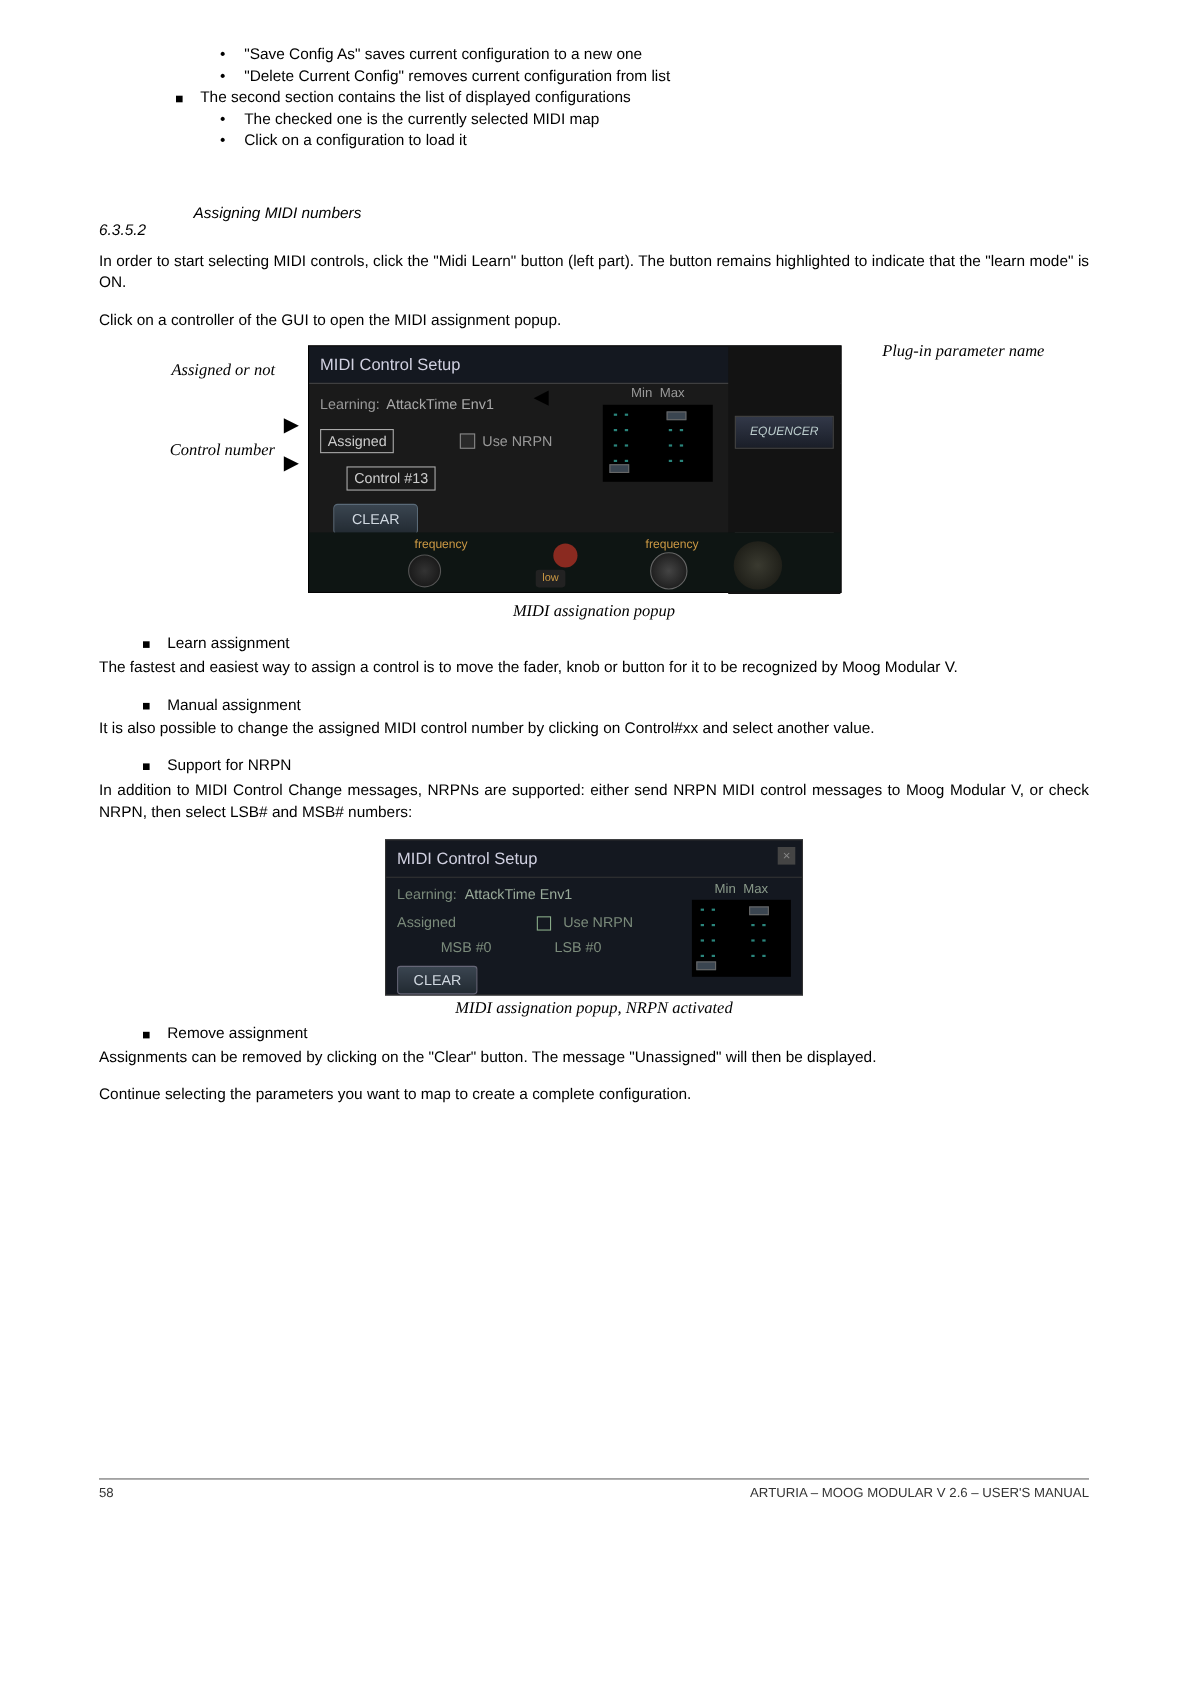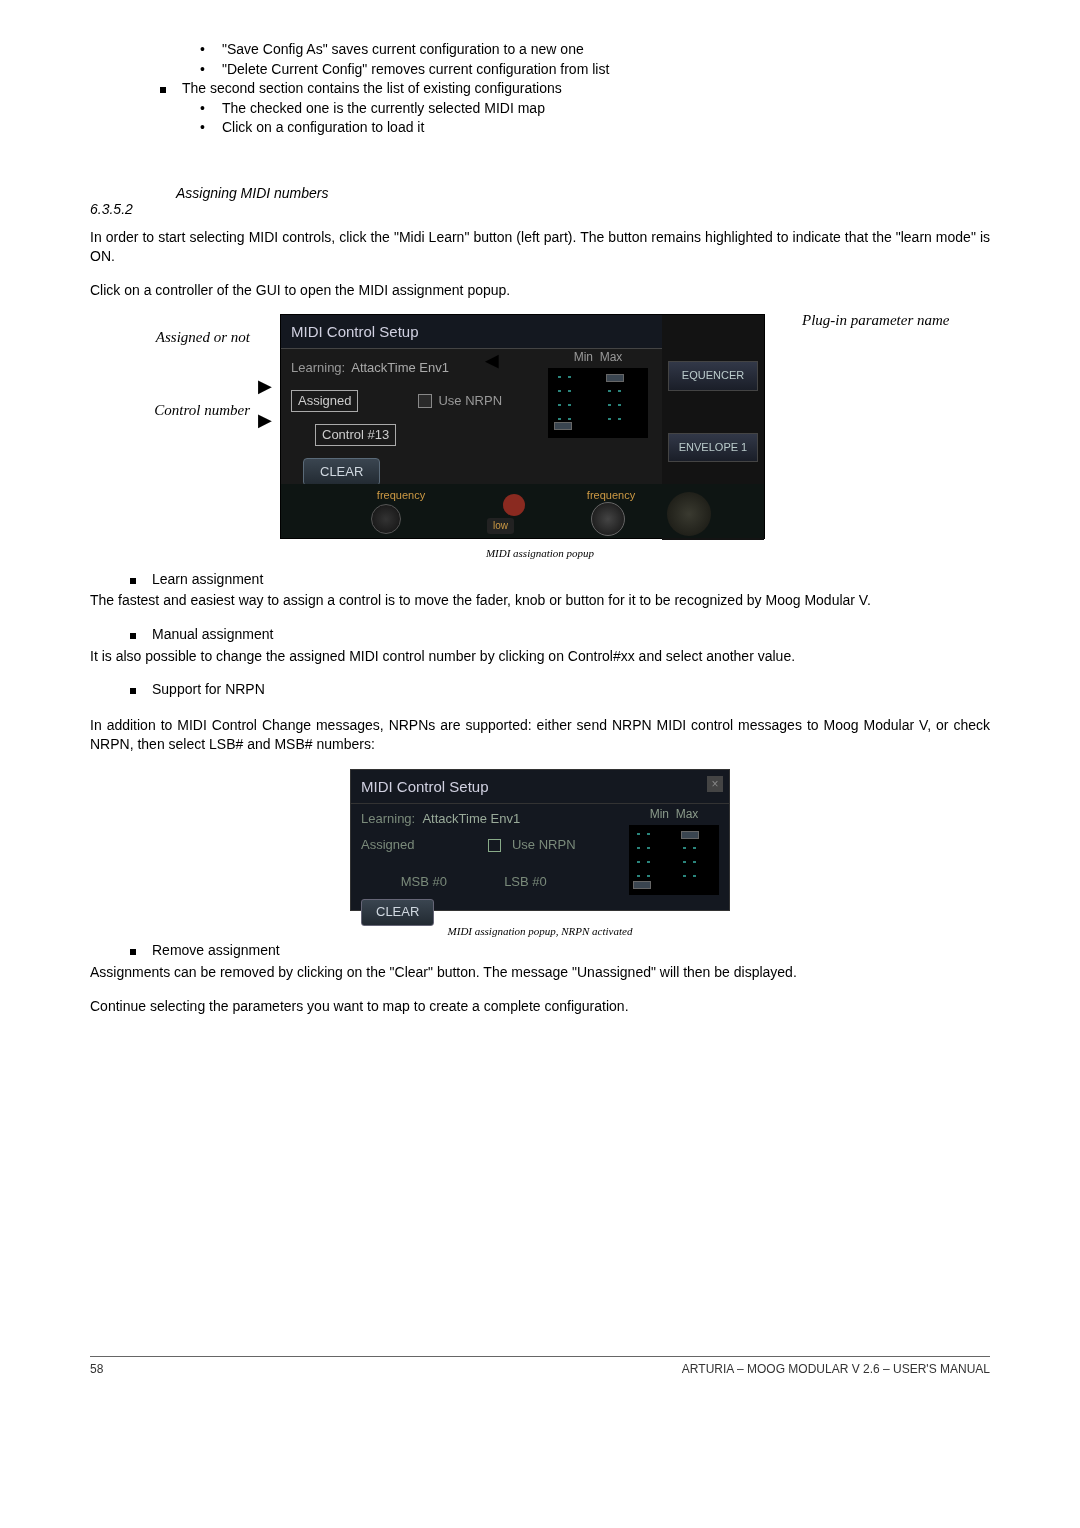--- a/index.html
+++ b/index.html
@@ -19,21 +19,21 @@
   .bullet-text { flex: 1; }
   .square-bullet { display:inline-block; width:6px; height:6px; background:#000; margin-top:7px; }
 
   .section-heading { font-style: italic; margin-top: 46px; margin-bottom: 8px; display: flex; }
   .section-num { width: 86px; margin-top: 16px; }
   .section-title { }
 
   .para { margin-bottom: 14px; text-align: justify; }
 
   .figure-wrap { margin: 14px 0 8px 0; }
-  .figure-caption { font-family: 'Times New Roman', serif; font-style: italic; text-align:center; margin-top:2px; font-size:11px; }
+  .figure-caption { font-family: 'Times New Roman', serif; font-style: italic; text-align:center; margin-top:2px; font-size:15px; }
 
   .bullet-single { display:flex; margin-left:40px; margin-top:2px; }
 
   .footer-hr { border: none; border-top: 1px solid #666; margin-top: 340px; }
   .footer { display:flex; justify-content:space-between; font-size:12px; margin-top:4px; color:#333;}
 
   
   .fig1 { position:relative; width:780px; height:230px; margin-left:40px; }
   .fig1-label { position:absolute; font-style:italic; font-size:15px; font-family:Verdana; }
   .fig1-panel { position:absolute; left:150px; top:0; width:485px; height:225px; background:#1a1a1a; border:1px solid #000; }
@@ -42,21 +42,21 @@
   .fig1-row { padding:6px 10px; color:#999; font-size:13px; display:flex; align-items:center; }
   .fig1-box { border:1px solid #aaa; padding:1px 6px; color:#ccc; font-size:13px; display:inline-block;}
   .fig1-check { width:14px; height:14px; background:#2a2a2a; border:1px solid #888; display:inline-block; vertical-align:middle;}
   .fig1-clear { background:linear-gradient(#3a4550,#222a32); border:1px solid #5a6a78; border-radius:4px; color:#d0d8e0; padding:4px 16px; font-size:13px; display:inline-block;}
   .fig1-minmax { position:absolute; right:10px; top:34px; width:100px; height:100px; }
   .fig1-mm-label { color:#999; font-size:12px; text-align:center; }
   .fig1-sliders { background:#000; height:70px; margin-top:2px; position:relative;}
   .fig1-slider-tick { position:absolute; width:3px; height:2px; background:#2a857c; }
   .fig1-slider-knob { position:absolute; width:18px; height:8px; background:#3a4550; border:1px solid #666;}
   .fig1-side { position:absolute; right:0; top:0; width:102px; height:225px; background:#131313;}
-  .fig1-side-btn { background:linear-gradient(#323848,#1a1e28); color:#bcc; font-size:11px; text-align:center; padding:6px 2px; margin:6px 6px; border:1px solid #444;}
+  .fig1-side-btn { background:linear-gradient(#323848,#1a1e28); color:#bcc; font-size:11px; text-align:center; padding:6px 2px; margin:23px 6px; border:1px solid #444;font-style:italic;}
   .fig1-bottom { position:absolute; left:0; bottom:0; width:100%; height:54px; background:#0e1513; display:flex; }
   .fig1-bknob { width:160px; height:54px; position:relative; color:#c94; font-size:11px; text-align:center;}
   .fig1-arrow { position:absolute; font-size:18px; color:#000; }
 
   
   .fig2-wrap { text-align:center; margin-top:6px;}
   .fig2 { display:inline-block; width:380px; background:#141820; border:1px solid #333; text-align:left; position:relative;}
   .fig2-title { color:#d0d0e0; font-size:15px; padding:6px 10px; border-bottom:1px solid #333;}
   .fig2-close { position:absolute; right:6px; top:6px; width:16px; height:16px; background:#444; color:#888; font-size:12px; text-align:center; line-height:16px;}
   .fig2-body { padding:6px 21px 6px 10px; color:#7a8a7a; font-size:13px; position:relative; height:106px;}
@@ -76,21 +76,21 @@
       <span class="bullet-text">"Save Config As" saves current configuration to a new one</span>
     </div>
     <div class="bullet-item">
       <span class="bullet-marker">•</span>
       <span class="bullet-text">"Delete Current Config" removes current configuration from list</span>
     </div>
   </div>
   <div class="bullet-list-outer">
     <div class="bullet-item">
       <span class="bullet-marker"><span class="square-bullet"></span></span>
-      <span class="bullet-text">The second section contains the list of existing configurations</span>
+      <span class="bullet-text">The second section contains the list of displayed configurations</span>
     </div>
   </div>
   <div class="bullet-list-inner" style="margin-left:110px;">
     <div class="bullet-item">
       <span class="bullet-marker">•</span>
       <span class="bullet-text">The checked one is the currently selected MIDI map</span>
     </div>
     <div class="bullet-item">
       <span class="bullet-marker">•</span>
       <span class="bullet-text">Click on a configuration to load it</span>
@@ -203,36 +203,36 @@
 <div class="bullet-single">
   <span class="bullet-marker"><span class="square-bullet"></span></span>
   <span class="bullet-text">Manual assignment</span>
 </div>
 <p class="para" style="margin-top:2px;">It is also possible to change the assigned MIDI control number by clicking on Control#xx and select another value.</p>
 
 <div class="bullet-single">
   <span class="bullet-marker"><span class="square-bullet"></span></span>
   <span class="bullet-text">Support for NRPN</span>
 </div>
-<p class="para" style="margin-top:16px;">In addition to MIDI Control Change messages, NRPNs are supported: either send NRPN MIDI control messages to Moog Modular V, or check NRPN, then select LSB# and MSB# numbers:</p>
+<p class="para" style="margin-top:4px;">In addition to MIDI Control Change messages, NRPNs are supported: either send NRPN MIDI control messages to Moog Modular V, or check NRPN, then select LSB# and MSB# numbers:</p>
 
 <div class="fig2-wrap">
   <div class="fig2">
     <div class="fig2-title">MIDI Control Setup</div>
     <div class="fig2-close">×</div>
     <div class="fig2-body">
       <div><span>Learning:</span>&nbsp;&nbsp;<span style="color:#9a9;">AttackTime Env1</span></div>
       <div style="margin-top:8px;">
         <span>Assigned</span>
         <span style="display:inline-block; width:66px;"></span>
         <span class="fig2-checkbox"></span>
         <span style="width:4px; display:inline-block;"></span>
         <span>Use NRPN</span>
       </div>
-      <div style="margin-top:19px;">
+      <div style="margin-top:4px;">
         <span style="display:inline-block; width:36px;"></span>
         <span>MSB #0</span>
         <span style="display:inline-block; width:50px;"></span>
         <span>LSB #0</span>
       </div>
       <span class="fig2-clear">CLEAR</span>
 
       <div class="fig2-mm">
         <div class="fig2-mm-label"><span>Min</span>&nbsp;&nbsp;<span>Max</span></div>
         <div class="fig2-sliders">

